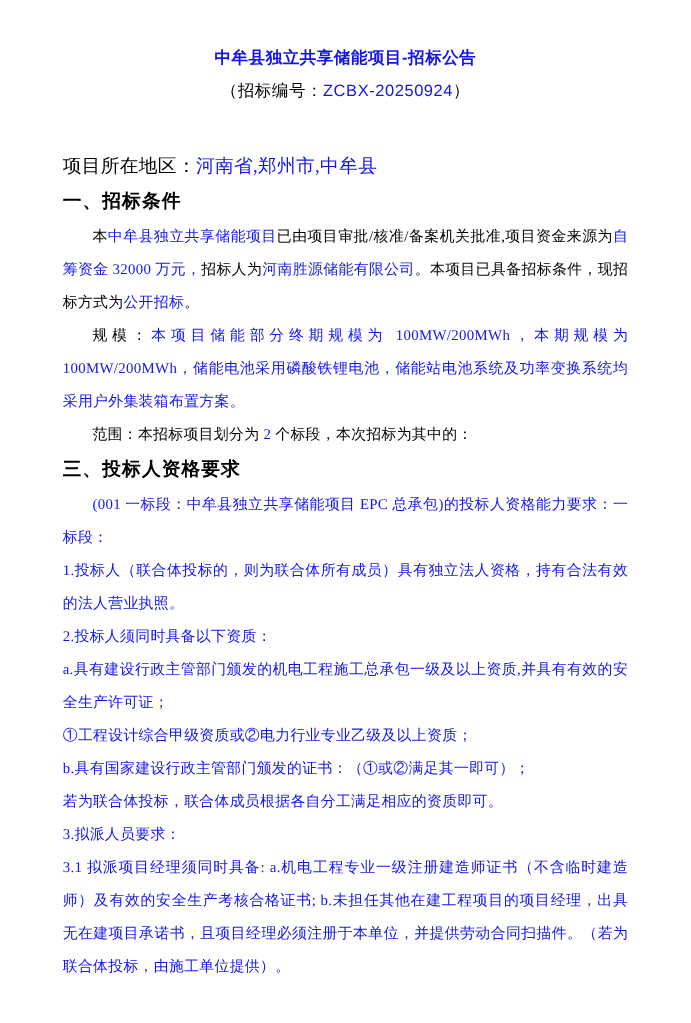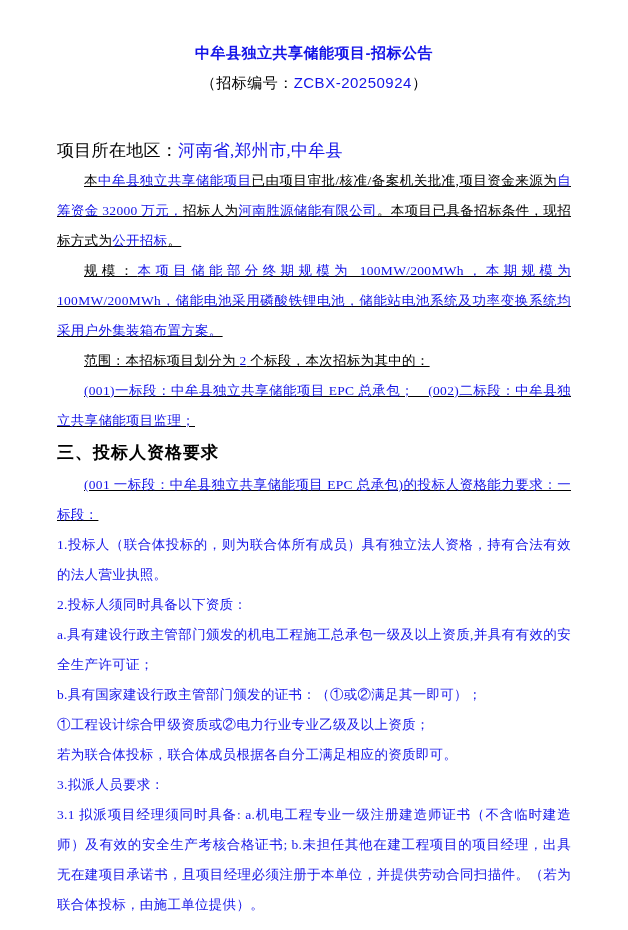--- a/index.html
+++ b/index.html
@@ -49,43 +49,43 @@
     letter-spacing: 1px;
     color: var(--ink);
   }
   .para {
     font-size: 13.5px;
     line-height: 30px;
     text-align: justify;
     letter-spacing: 0.3px;
     margin: 0;
   }
-  .para.indent { text-indent: 2em; text-decoration: underline; }
+  .para.indent { text-indent: 2em; }
   .blue { color: var(--blue); }
 </style>
 </head>
 <body style="background: rgb(255, 255, 255);">
 
 <div class="page">
   <h1 class="title">中牟县独立共享储能项目-招标公告</h1>
   <div class="subtitle">
     <span>（招标编号：</span><span class="blue">ZCBX-20250924</span><span>）</span>
   </div>
   <div class="location">
     <span>项目所在地区：</span><span class="blue">河南省,郑州市,中牟县</span>
   </div>
   <div id="doc-body">
+      <div class="heading"><span>一、招标条件</span></div>
       <div class="para indent"><span>本</span><span class="blue">中牟县独立共享储能项目</span><span>已由项目审批/核准/备案机关批准,项目资金来源为</span><span class="blue">自筹资金 32000 万元，</span><span>招标人为</span><span class="blue">河南胜源储能有限公司</span><span>。本项目已具备招标条件，现招标方式为</span><span class="blue">公开招标</span><span>。</span></div>
       <div class="para indent"><span>规模：</span><span class="blue">本项目储能部分终期规模为 100MW/200MWh，本期规模为 100MW/200MWh，储能电池采用磷酸铁锂电池，储能站电池系统及功率变换系统均采用户外集装箱布置方案。</span></div>
       <div class="para indent"><span>范围：本招标项目划分为 </span><span class="blue">2</span><span> 个标段，本次招标为其中的：</span></div>
-      <div class="para indent"><span class="blue">(001)一标段：中牟县独立共享储能项目 EPC 总承包；　(002)二标段：中牟县独立共享储能项目监理；</span></div>
       <div class="heading"><span>三、投标人资格要求</span></div>
       <div class="para indent"><span class="blue">(001 一标段：中牟县独立共享储能项目 EPC 总承包)的投标人资格能力要求：一标段：</span></div>
       <div class="para"><span class="blue">1.投标人（联合体投标的，则为联合体所有成员）具有独立法人资格，持有合法有效的法人营业执照。</span></div>
       <div class="para"><span class="blue">2.投标人须同时具备以下资质：</span></div>
       <div class="para"><span class="blue">a.具有建设行政主管部门颁发的机电工程施工总承包一级及以上资质,并具有有效的安全生产许可证；</span></div>
+      <div class="para"><span class="blue">①工程设计综合甲级资质或②电力行业专业乙级及以上资质；</span></div>
       <div class="para"><span class="blue">b.具有国家建设行政主管部门颁发的证书：（①或②满足其一即可）；</span></div>
-      <div class="para"><span class="blue">①工程设计综合甲级资质或②电力行业专业乙级及以上资质；</span></div>
       <div class="para"><span class="blue">若为联合体投标，联合体成员根据各自分工满足相应的资质即可。</span></div>
       <div class="para"><span class="blue">3.拟派人员要求：</span></div>
       <div class="para"><span class="blue">3.1 拟派项目经理须同时具备: a.机电工程专业一级注册建造师证书（不含临时建造师）及有效的安全生产考核合格证书; b.未担任其他在建工程项目的项目经理，出具无在建项目承诺书，且项目经理必须注册于本单位，并提供劳动合同扫描件。（若为联合体投标，由施工单位提供）。</span></div>
     </div>
 </div>
 
 </body></html>

